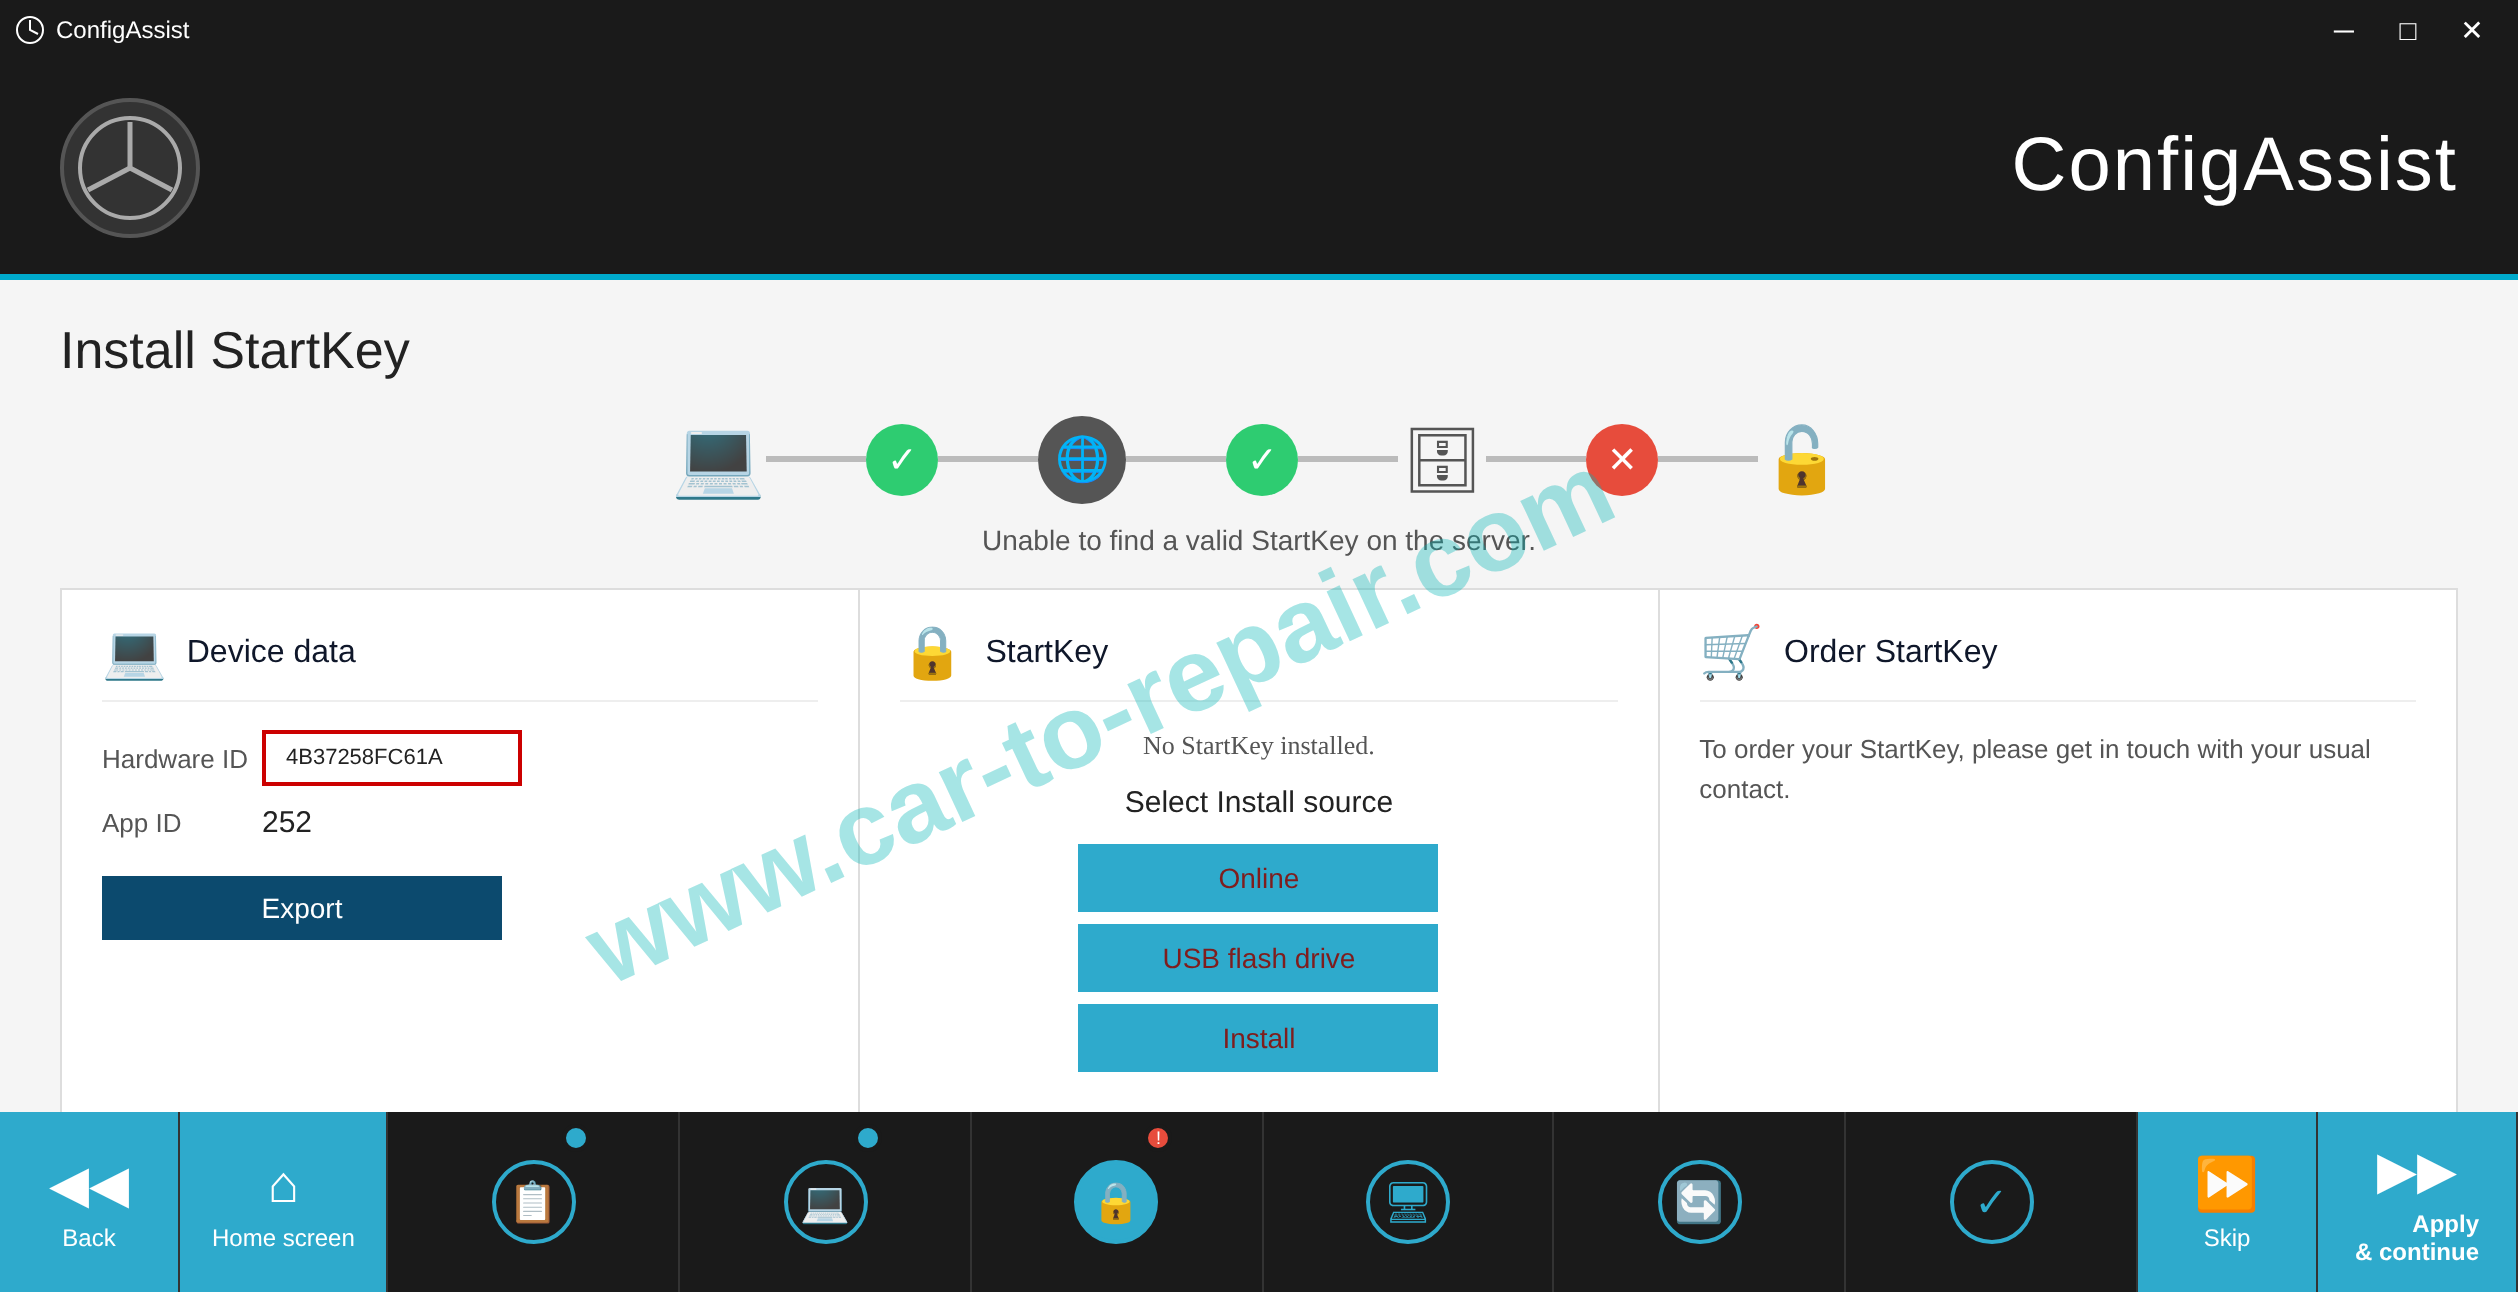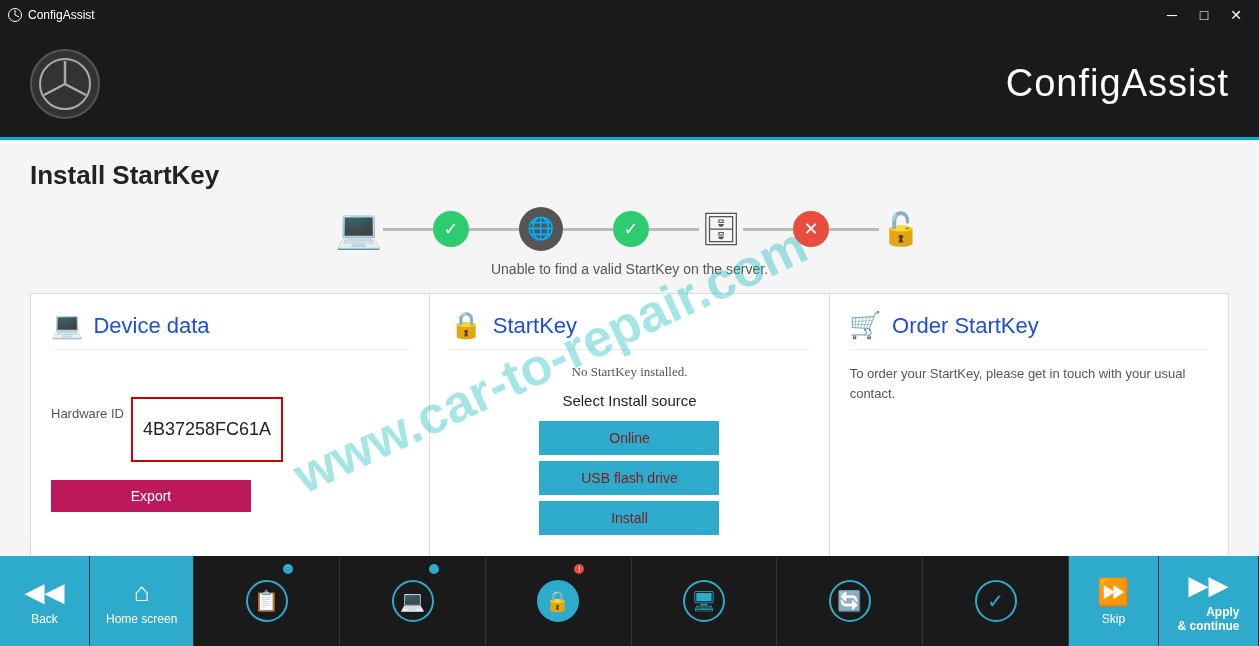--- a/index.html
+++ b/index.html
@@ -56,21 +56,21 @@
     
     .main {
       background: #f5f5f5;
       flex: 1;
       padding: 20px 30px;
       height: calc(646px - 30px - 110px - 90px);
       overflow: hidden;
     }
     .page-title {
       font-size: 26px;
-      font-weight: 700;
+      font-weight: 400;
       color: #222;
       margin-bottom: 16px;
     }
 
     
     .steps-container {
       display: flex;
       align-items: center;
       justify-content: center;
       margin-bottom: 10px;
@@ -143,45 +143,44 @@
     .panel:last-child { border-right: none; }
     .panel-header {
       display: flex;
       align-items: center;
       gap: 10px;
       margin-bottom: 14px;
       padding-bottom: 8px;
       border-bottom: 1px solid #eee;
     }
     .panel-icon { font-size: 26px; color: #555; }
-    .panel-title { font-size: 22px; font-weight: 500; color: #1d4ed8; }
+    .panel-title { font-size: 16px; font-weight: 500; color: #0f172a; }
 
     .field-row {
       display: flex;
       align-items: center;
       gap: 0;
       margin-bottom: 10px;
     }
     .field-label { font-size: 13px; color: #555; min-width: 80px; }
     .field-value-box {
       border: 2px solid #cc0000;
-      padding: 20px 10px;
-      font-size: 18px;
+      padding: 6px 10px;
+      font-size: 11px;
       font-weight: 500;
       color: #222;
       min-width: 130px;
-      margin-top: 33px;
     }
     .field-value {
       font-size: 15px;
       color: #222;
       font-weight: 500;
     }
     .export-btn {
-      background: #be185d;
+      background: #0c4a6e;
       color: #fff;
       border: none;
       padding: 8px 0;
       width: 200px;
       font-size: 14px;
       cursor: pointer;
       margin-top: 8px;
       text-align: center;
     }
 
@@ -376,20 +375,24 @@
   <div class="panels">
 
     <div class="panel">
       <div class="panel-header">
         <span class="panel-icon">💻</span>
         <span class="panel-title">Device data</span>
       </div>
       <div class="field-row">
         <span class="field-label">Hardware ID</span>
         <div class="field-value-box">4B37258FC61A</div>
+      </div>
+      <div class="field-row">
+        <span class="field-label">App ID</span>
+        <span class="field-value">252</span>
       </div>
       <button class="export-btn">Export</button>
     </div>
 
     <div class="panel">
       <div class="panel-header">
         <span class="panel-icon">🔒</span>
         <span class="panel-title">StartKey</span>
       </div>
       <div class="startkey-status">No StartKey installed.</div>

